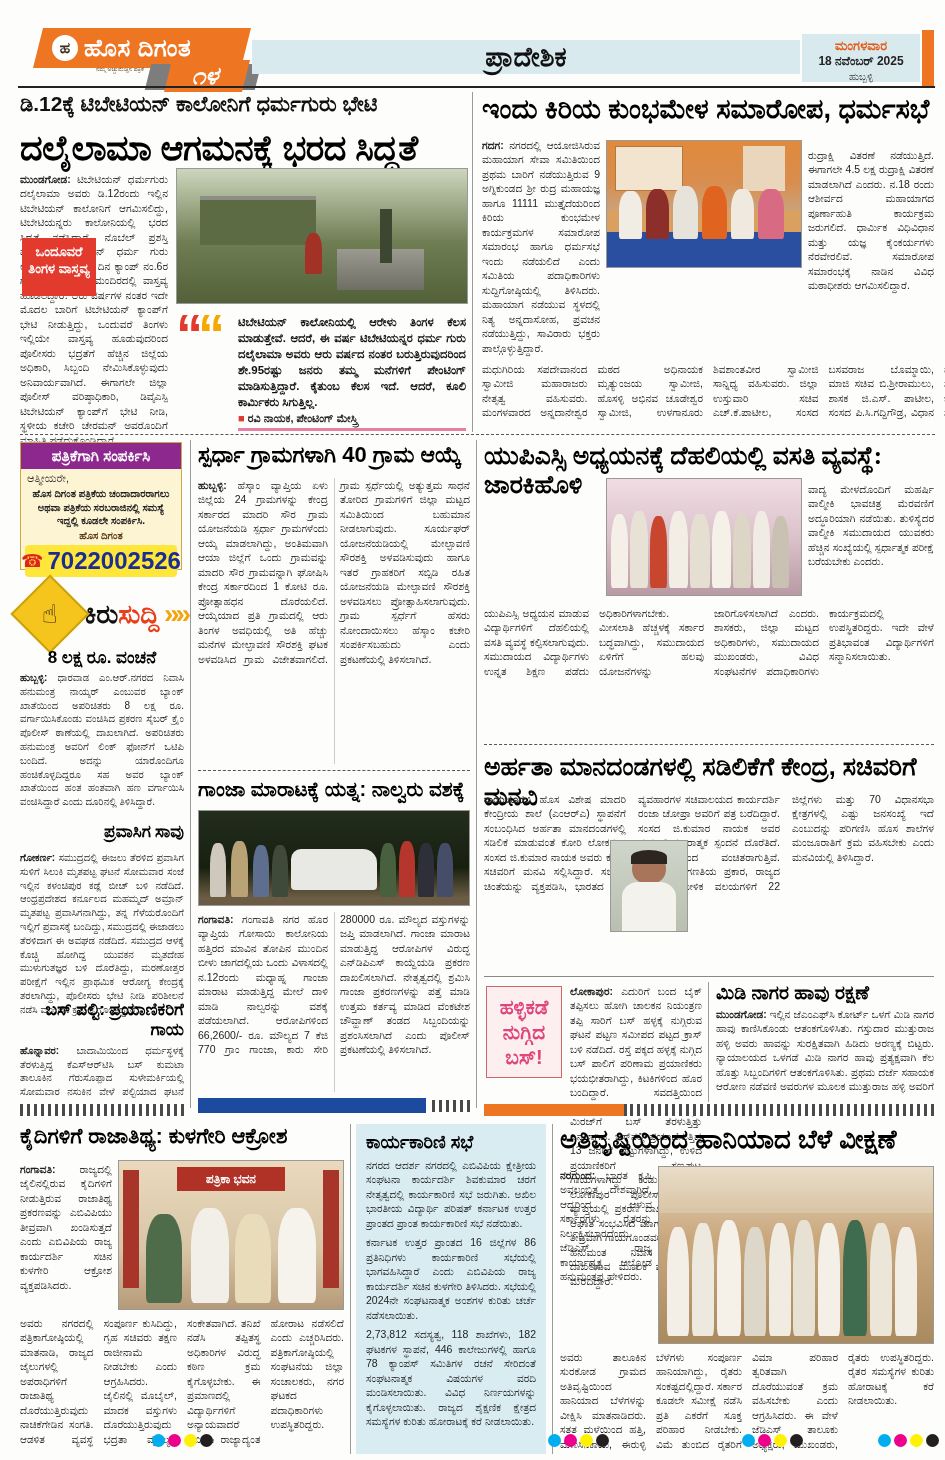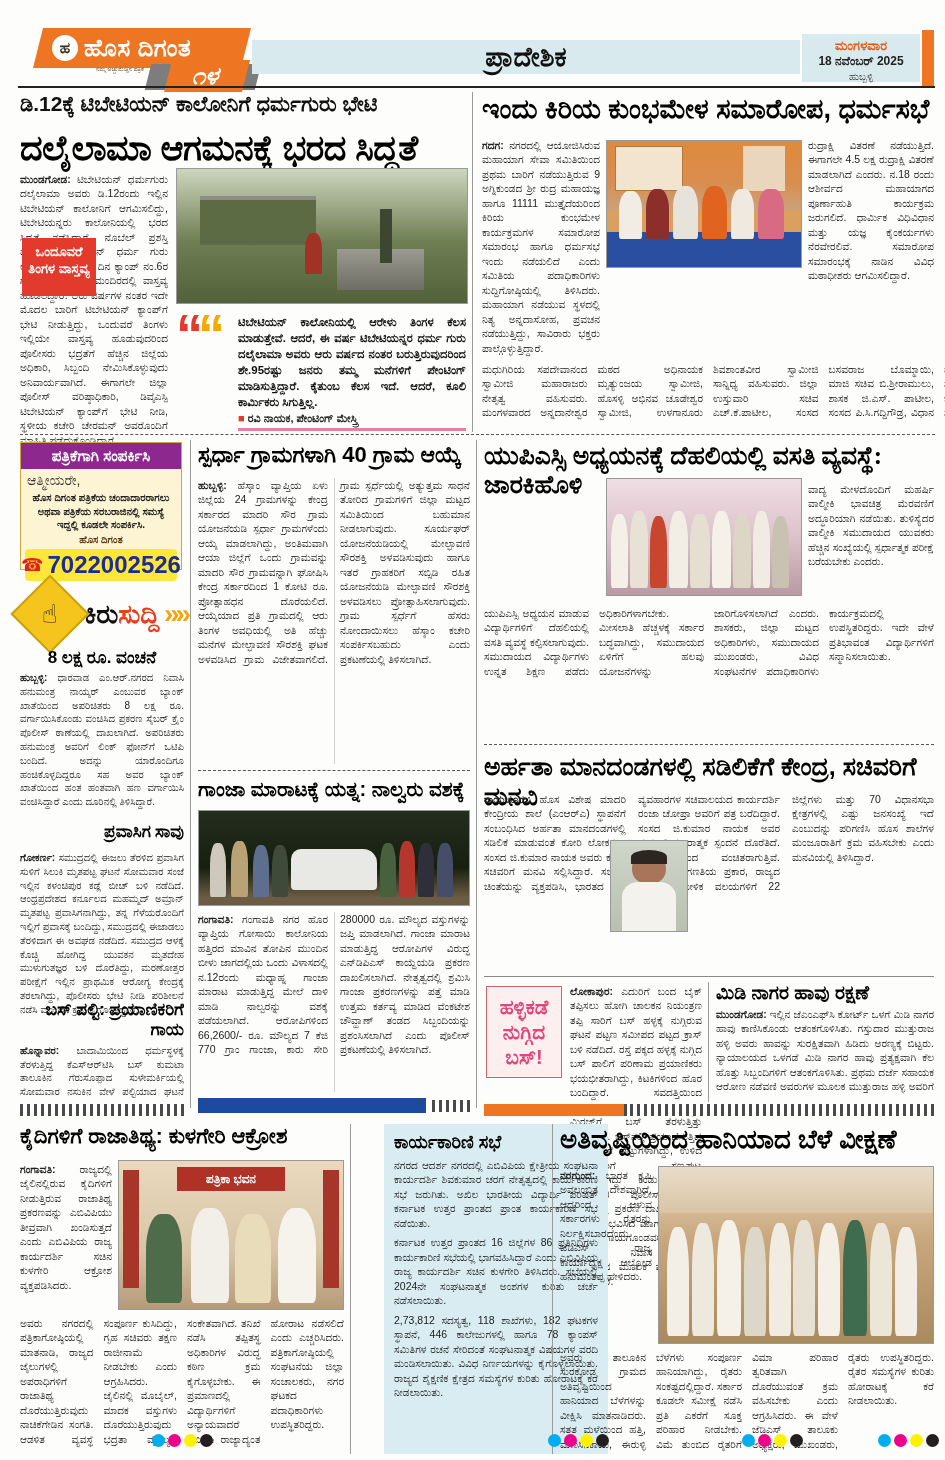--- a/index.html
+++ b/index.html
@@ -48,21 +48,21 @@
   .redbox{position:absolute;background:#e23b2e;color:#fff;font-weight:bold;font-size:13px;
           text-align:center;padding:6px 4px;box-sizing:border-box;line-height:1.3;}
   .quoteblk{position:absolute;}
   .quote-ic{font-size:54px;font-weight:900;line-height:.8;}
   .quote-txt{font-size:11.5px;font-weight:bold;line-height:1.4;text-align:justify;color:#111;}
   .quote-auth{font-size:11px;font-weight:bold;color:#222;}
   .quote-auth .sq{color:#e23b2e;}
   .pinkline{height:3px;background:#e580a5;margin-top:2px;}
   .adbox{position:absolute;background:#fdf4d4;border:1px solid #cfa93d;box-sizing:border-box;text-align:center;}
   .adhead{background:#8d288f;color:#fff;font-weight:bold;font-size:15px;padding:4px 2px;}
-  .adsmall{font-size:14px;text-align:left;padding:3px 6px 0;color:#333;}
+  .adsmall{font-size:11px;text-align:left;padding:3px 6px 0;color:#333;}
   .adtext{font-size:10px;font-weight:bold;padding:2px 6px;color:#222;line-height:1.35;}
   .adbrand{font-size:10px;font-weight:bold;color:#5a3b12;}
   .adphone{margin:3px 4px 5px;background:#ffe63b;border-radius:4px;display:flex;align-items:center;justify-content:center;gap:4px;
            font-size:24px;font-weight:900;color:#1b2d8f;padding:2px 0;}
   .adphone .ic{color:#d22;font-size:18px;}
   .kiru{position:absolute;display:flex;align-items:center;gap:6px;}
   .kiru-ic{width:52px;height:52px;background:#f6c51d;border:2px solid #caa20e;transform:rotate(45deg);
            display:flex;align-items:center;justify-content:center;}
   .kiru-ic span{transform:rotate(-45deg);font-size:26px;}
   .kiru-t1{font-size:26px;font-weight:900;color:#111;}
@@ -143,21 +143,21 @@
     <div style="left:4%;top:4%;width:34%;height:34%;background:#f3e4cf;border:1px solid #b5793c;"></div>
     <div style="left:70%;top:4%;width:22%;height:36%;background:#e9d6bd;"></div>
     <div style="left:0;top:72%;width:100%;height:28%;background:#2b4fa0;"></div>
     <div class="person" style="left:6%;top:40%;width:12%;height:38%;background:#f2ede4;"></div>
     <div class="person" style="left:20%;top:38%;width:12%;height:40%;background:#8c2f2a;"></div>
     <div class="person" style="left:34%;top:36%;width:13%;height:42%;background:#e8e3da;"></div>
     <div class="person" style="left:49%;top:36%;width:13%;height:42%;background:#e0641f;"></div>
     <div class="person" style="left:64%;top:38%;width:12%;height:40%;background:#efe9df;"></div>
     <div class="person" style="left:78%;top:38%;width:13%;height:40%;background:#d96a84;"></div>
   </div>
-  <div class="abs body" style="left:808px;top:138px;width:126px;height:218px;">
+  <div class="abs body" style="left:808px;top:148px;width:126px;height:218px;">
     <span>ರುದ್ರಾಕ್ಷಿ ವಿತರಣೆ ನಡೆಯುತ್ತಿದೆ. ಈಗಾಗಲೇ 4.5 ಲಕ್ಷ ರುದ್ರಾಕ್ಷಿ ವಿತರಣೆ ಮಾಡಲಾಗಿದೆ ಎಂದರು. ನ.18 ರಂದು ಆಶೀರ್ವದ ಮಹಾಯಾಗದ ಪೂರ್ಣಾಹುತಿ ಕಾರ್ಯಕ್ರಮ ಜರುಗಲಿದೆ. ಧಾರ್ಮಿಕ ವಿಧಿವಿಧಾನ ಮತ್ತು ಯಜ್ಞ ಕೈಂಕರ್ಯಗಳು ನೆರವೇರಲಿವೆ. ಸಮಾರೋಪ ಸಮಾರಂಭಕ್ಕೆ ನಾಡಿನ ವಿವಿಧ ಮಠಾಧೀಶರು ಆಗಮಿಸಲಿದ್ದಾರೆ.</span>
   </div>
   <div class="abs body cols4" style="left:482px;top:362px;width:452px;height:68px;">
     <span>ಮಧುಗಿರಿಯ ಸಪದೇವಾನಂದ ಸ್ವಾಮೀಜಿ ಮಹಾರಾಜರು ನೇತೃತ್ವ ವಹಿಸುವರು. ಮಂಗಳವಾರದ ಅನ್ನದಾನೇಶ್ವರ ಮಠದ ಅಧಿನಾಯಕ ಮೃತ್ಯುಂಜಯ ಸ್ವಾಮೀಜಿ, ಹೊಸಳ್ಳಿ ಅಭಿನವ ಚೂಡೇಶ್ವರ ಸ್ವಾಮೀಜಿ, ಉಳಗಾನೂರು ಶಿವಶಾಂತವೀರ ಸ್ವಾಮೀಜಿ ಸಾನ್ನಿಧ್ಯ ವಹಿಸುವರು. ಜಿಲ್ಲಾ ಉಸ್ತುವಾರಿ ಸಚಿವ ಎಚ್.ಕೆ.ಪಾಟೀಲ, ಸಂಸದ ಬಸವರಾಜ ಬೊಮ್ಮಾಯಿ, ಮಾಜಿ ಸಚಿವ ಬಿ.ಶ್ರೀರಾಮುಲು, ಶಾಸಕ ಜಿ.ಎಸ್. ಪಾಟೀಲ, ಸಂಸದ ಪಿ.ಸಿ.ಗದ್ದಿಗೌಡ್ರ, ವಿಧಾನ ಪರಿಷತ್ ಸದಸ್ಯ ಎನ್.ವಿ. ಸಂಶೀಮಠ, ಶಾಸಕ ಡಾ.ಚಂದ್ರು ಭಾಗವಹಿಸುವರು. ನಿತ್ಯ 30 ಸಾವಿರ ಭಕ್ತರು ಯಜ್ಞದ ದರ್ಶನ ಪಡೆಯುತ್ತಿದ್ದಾರೆ. ಎಲ್ಲಾ ಭಕ್ತರಿಗೂ ನಿತ್ಯ ಪ್ರಸಾದ ವ್ಯವಸ್ಥೆ ಮಾಡಲಾಗಿದೆ. ವಿವಿಧ ಸಂಘ-ಸಂಸ್ಥೆಗಳ ಪ್ರಮುಖರಿಂದ ಸ್ವಯಂಸೇವಾ ಕಾರ್ಯ ನಡೆಯುತ್ತಿದೆ. ದರ್ಶನಕ್ಕೆ ಆಗಮಿಸಿದ ಭಕ್ತರಿಗೆ ನಾಗಸಾಧುಗಳು ಮತ್ತು ಸಂತರಿಂದ ರುದ್ರಾಕ್ಷಿ ವಿತರಣೆ ನಡೆಯುತ್ತಿದೆ.</span>
   </div>
 
   <div class="hdash" style="left:20px;top:434px;width:915px;"></div>
 
   <div class="vrule" style="left:190px;top:440px;height:668px;"></div>
 
@@ -317,21 +317,21 @@
     <div class="person" style="left:32%;top:32%;width:17%;height:64%;background:#f2efe8;"></div>
     <div class="person" style="left:52%;top:36%;width:16%;height:60%;background:#e9dcbb;"></div>
     <div class="person" style="left:71%;top:32%;width:17%;height:64%;background:#f6f3ec;"></div>
   </div>
   <div class="abs body cols4" style="left:20px;top:1316px;width:324px;height:136px;">
     <span>ಅವರು ನಗರದಲ್ಲಿ ಪತ್ರಿಕಾಗೋಷ್ಠಿಯಲ್ಲಿ ಮಾತನಾಡಿ, ರಾಜ್ಯದ ಜೈಲುಗಳಲ್ಲಿ ಅಪರಾಧಿಗಳಿಗೆ ರಾಜಾತಿಥ್ಯ ದೊರೆಯುತ್ತಿರುವುದು ನಾಚಿಕೆಗೇಡಿನ ಸಂಗತಿ. ಆಡಳಿತ ವ್ಯವಸ್ಥೆ ಸಂಪೂರ್ಣ ಕುಸಿದಿದ್ದು, ಗೃಹ ಸಚಿವರು ತಕ್ಷಣ ರಾಜೀನಾಮೆ ನೀಡಬೇಕು ಎಂದು ಆಗ್ರಹಿಸಿದರು. ಜೈಲಿನಲ್ಲಿ ಮೊಬೈಲ್, ಮಾದಕ ವಸ್ತುಗಳು ದೊರೆಯುತ್ತಿರುವುದು ಭದ್ರತಾ ವೈಫಲ್ಯದ ಸಂಕೇತವಾಗಿದೆ. ತನಿಖೆ ನಡೆಸಿ ತಪ್ಪಿತಸ್ಥ ಅಧಿಕಾರಿಗಳ ವಿರುದ್ಧ ಕಠಿಣ ಕ್ರಮ ಕೈಗೊಳ್ಳಬೇಕು. ಈ ಪ್ರಮಾಣದಲ್ಲಿ ವಿದ್ಯಾರ್ಥಿಗಳಿಗೆ ಅನ್ಯಾಯವಾದರೆ ಎಬಿವಿಪಿ ರಾಜ್ಯಾದ್ಯಂತ ಹೋರಾಟ ನಡೆಸಲಿದೆ ಎಂದು ಎಚ್ಚರಿಸಿದರು. ಪತ್ರಿಕಾಗೋಷ್ಠಿಯಲ್ಲಿ ಸಂಘಟನೆಯ ಜಿಲ್ಲಾ ಸಂಚಾಲಕರು, ನಗರ ಘಟಕದ ಪದಾಧಿಕಾರಿಗಳು ಉಪಸ್ಥಿತರಿದ್ದರು.</span>
   </div>
 
   <div class="vrule" style="left:350px;top:1124px;height:330px;"></div>
 
-  <div class="bluebox" style="left:356px;top:1124px;width:224px;height:330px;margin-left:28px;">
+  <div class="bluebox" style="left:356px;top:1124px;width:190px;height:330px;">
     <div class="h4" style="font-size:18px;">ಕಾರ್ಯಕಾರಿಣಿ ಸಭೆ</div>
     <div class="body" style="margin-top:5px;font-size:10.5px;">
       <span>ನಗರದ ಆದರ್ಶ ನಗರದಲ್ಲಿ ಎಬಿವಿಪಿಯ ಕ್ಷೇತ್ರೀಯ ಸಂಘಟನಾ ಕಾರ್ಯದರ್ಶಿ ಶಿವಕುಮಾರ ಚರಗೆ ನೇತೃತ್ವದಲ್ಲಿ ಕಾರ್ಯಕಾರಿಣಿ ಸಭೆ ಜರುಗಿತು. ಅಖಿಲ ಭಾರತೀಯ ವಿದ್ಯಾರ್ಥಿ ಪರಿಷತ್ ಕರ್ನಾಟಕ ಉತ್ತರ ಪ್ರಾಂತದ ಪ್ರಾಂತ ಕಾರ್ಯಕಾರಿಣಿ ಸಭೆ ನಡೆಯಿತು.</span>
     </div>
     <div class="body" style="margin-top:5px;font-size:10.5px;">
       <span>ಕರ್ನಾಟಕ ಉತ್ತರ ಪ್ರಾಂತದ 16 ಜಿಲ್ಲೆಗಳ 86 ಪ್ರತಿನಿಧಿಗಳು ಕಾರ್ಯಕಾರಿಣಿ ಸಭೆಯಲ್ಲಿ ಭಾಗವಹಿಸಿದ್ದಾರೆ ಎಂದು ಎಬಿವಿಪಿಯ ರಾಜ್ಯ ಕಾರ್ಯದರ್ಶಿ ಸಚಿನ ಕುಳಗೇರಿ ತಿಳಿಸಿದರು. ಸಭೆಯಲ್ಲಿ 2024ನೇ ಸಂಘಟನಾತ್ಮಕ ಅಂಶಗಳ ಕುರಿತು ಚರ್ಚೆ ನಡೆಸಲಾಯಿತು.</span>
     </div>
     <div class="body" style="margin-top:5px;font-size:10.5px;">
       <span>2,73,812 ಸದಸ್ಯತ್ವ, 118 ಶಾಖೆಗಳು, 182 ಘಟಕಗಳ ಸ್ಥಾಪನೆ, 446 ಕಾಲೇಜುಗಳಲ್ಲಿ ಹಾಗೂ 78 ಕ್ಯಾಂಪಸ್ ಸಮಿತಿಗಳ ರಚನೆ ಸೇರಿದಂತೆ ಸಂಘಟನಾತ್ಮಕ ವಿಷಯಗಳ ವರದಿ ಮಂಡಿಸಲಾಯಿತು. ವಿವಿಧ ನಿರ್ಣಯಗಳನ್ನು ಕೈಗೊಳ್ಳಲಾಯಿತು. ರಾಜ್ಯದ ಶೈಕ್ಷಣಿಕ ಕ್ಷೇತ್ರದ ಸಮಸ್ಯೆಗಳ ಕುರಿತು ಹೋರಾಟಕ್ಕೆ ಕರೆ ನೀಡಲಾಯಿತು.</span>
     </div>

